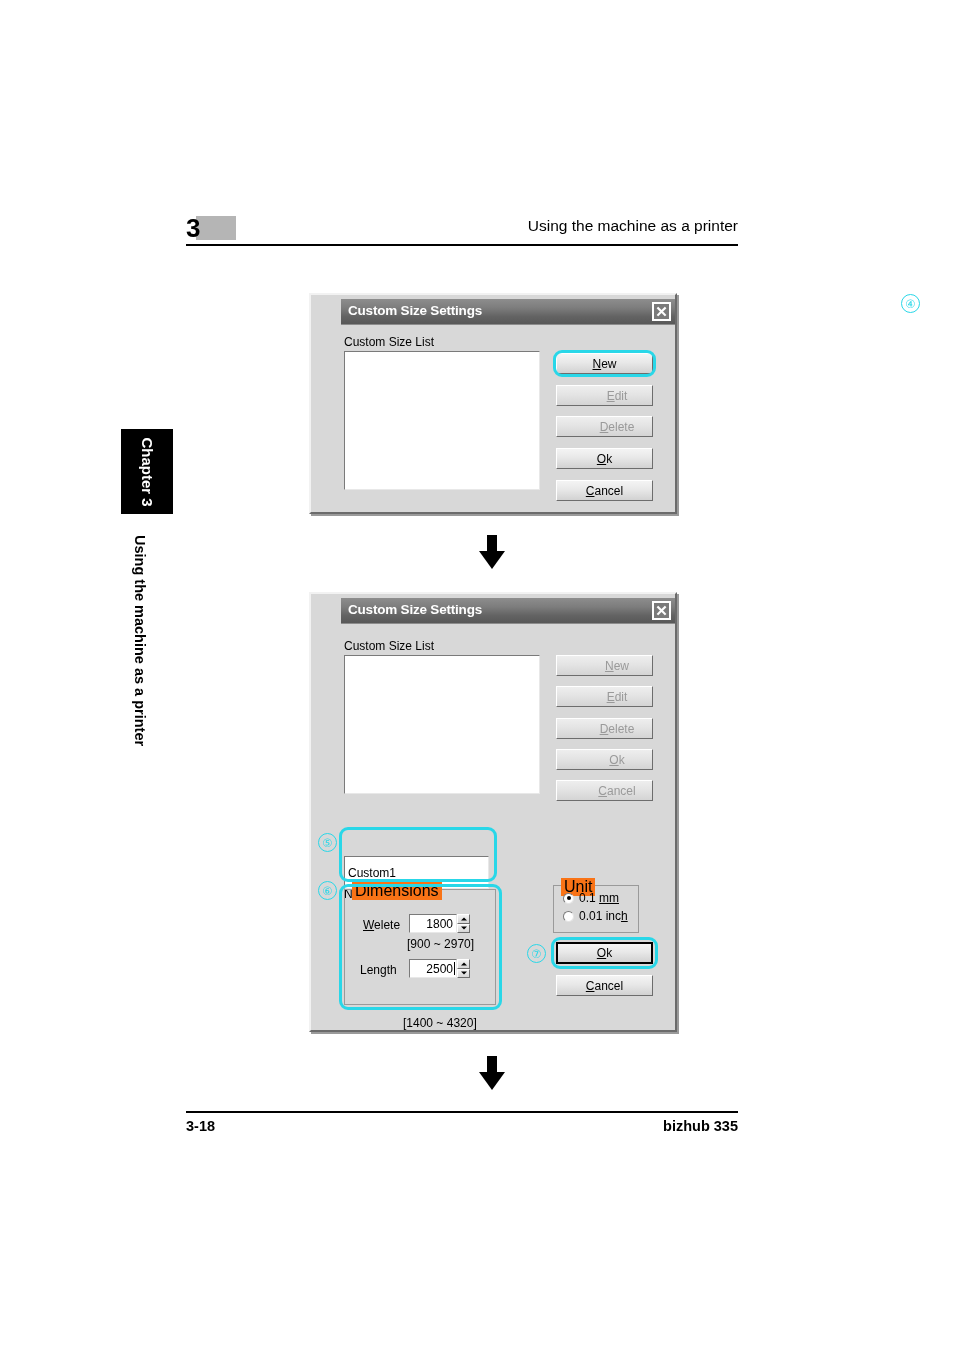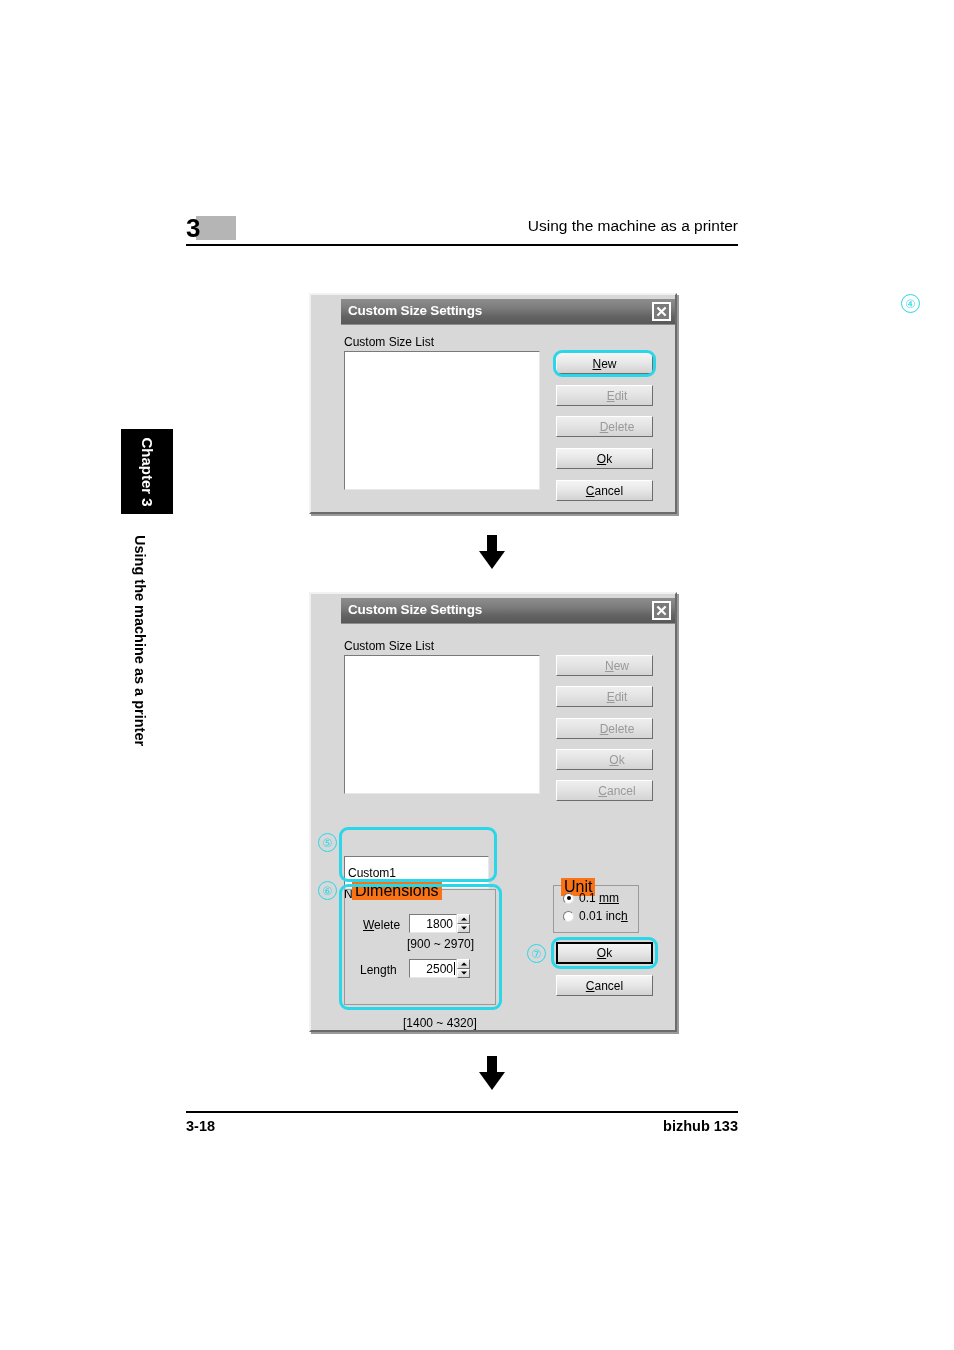--- a/index.html
+++ b/index.html
@@ -319,16 +319,16 @@
   </div>
 
   <div class="arrow" style="left:479px;top:1056px;">
     <div class="shaft"></div>
       <div class="head"></div>
   </div>
 
   <div class="ftr">
     <div class="ftr-rule"></div>
     <div class="ftr-left">3-18</div>
-    <div class="ftr-right">bizhub 133</div>
+    <div class="ftr-right">bizhub 335</div>
   </div>
 
 </div>
 
 </body></html>

